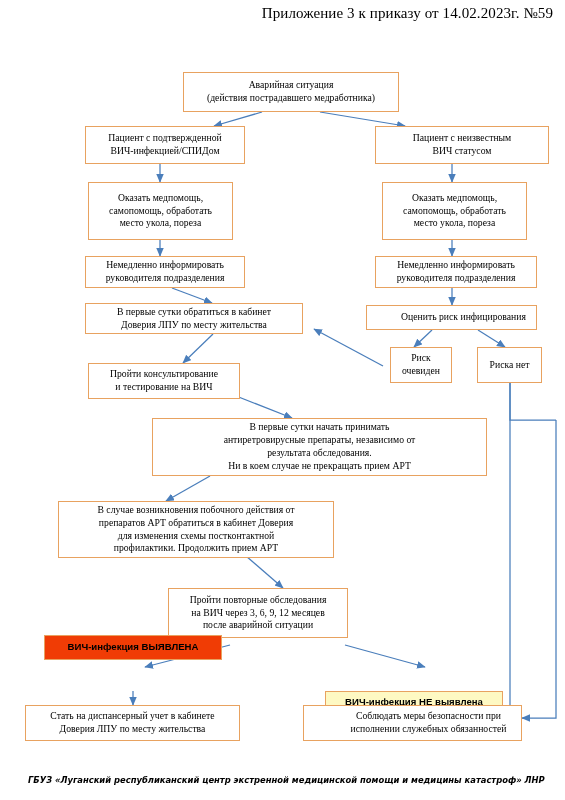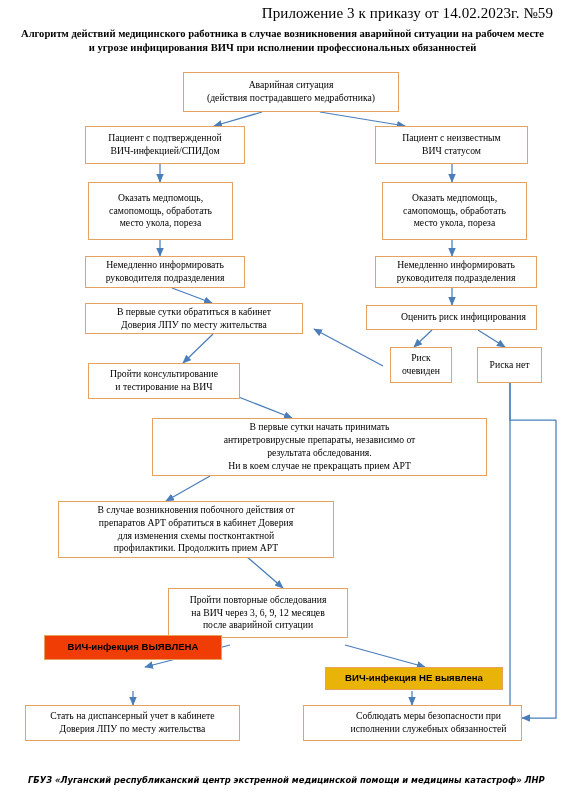--- a/index.html
+++ b/index.html
@@ -33,29 +33,28 @@
     display:flex;align-items:center;justify-content:center;
     text-align:center;line-height:1.32;font-size:9.7px;
     padding:2px 4px;
   }
   .box span{display:block;width:100%;white-space:pre-line;}
   .box.result{
     font-family:"Liberation Sans","DejaVu Sans",sans-serif;
     font-weight:bold;font-size:9.6px;border-width:1.4px;
   }
   .box.red{background:#f03c05;border-color:#e8a260;}
-  .box.green{background:#eab308;border-color:#e8a260;}
+  .box.green{background:#fef9c3;border-color:#e8a260;margin-top:24px;}
 </style>
 </head>
 <body>
 
 <div id="stage">
 
   <div class="hdr-ref">Приложение 3 к приказу от 14.02.2023г. №59</div>
-  <div class="hdr-title">Алгоритм действий медицинского работника в случае возникновения аварийной ситуации на рабочем месте и угрозе инфицирования ВИЧ при исполнении профессиональных обязанностей</div>
 
   <svg id="wires" viewBox="0 0 565 800">
     <defs>
       <marker id="ah" markerWidth="8" markerHeight="8" refX="6.4" refY="3" orient="auto" markerUnits="strokeWidth">
         <path d="M0,0 L7,3 L0,6 z" fill="#4a7ebb"></path>
       </marker>
     </defs>
     <g stroke="#4a7ebb" stroke-width="1.25" fill="none" marker-end="url(#ah)">
 
       <path d="M262,112 L214,126"></path>
@@ -99,21 +98,21 @@
   <div class="box" style="left:183px;top:72px;width:216px;height:40px;">
     <span>Аварийная ситуация
 (действия пострадавшего медработника)</span>
   </div>
 
   <div class="box" style="left:85px;top:126px;width:160px;height:38px;">
     <span>Пациент с подтвержденной
 ВИЧ-инфекцией/СПИДом</span>
   </div>
 
-  <div class="box" style="left:375px;top:126px;width:153px;height:38px;">
+  <div class="box" style="left:375px;top:126px;width:174px;height:38px;">
     <span>Пациент с неизвестным
 ВИЧ статусом</span>
   </div>
 
   <div class="box" style="left:88px;top:182px;width:145px;height:58px;">
     <span>Оказать медпомощь,
 самопомощь, обработать
 место укола, пореза</span>
   </div>
 

